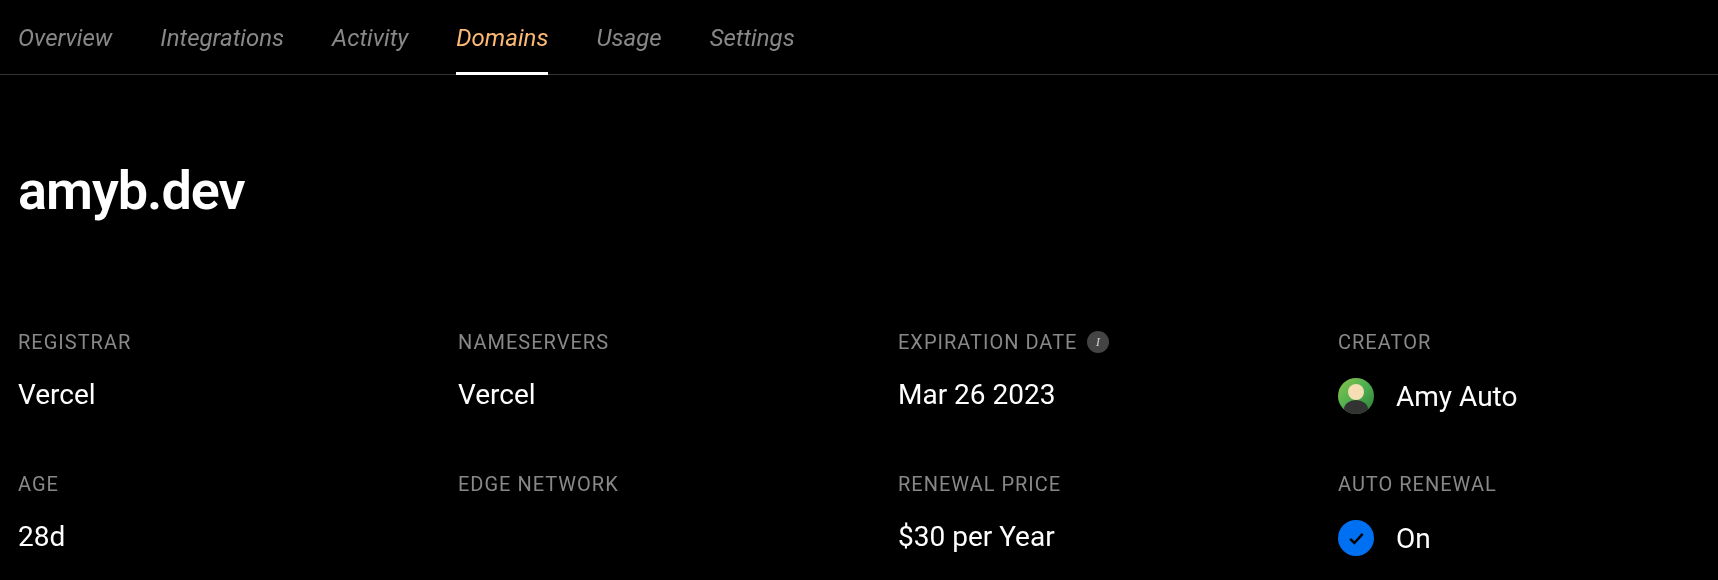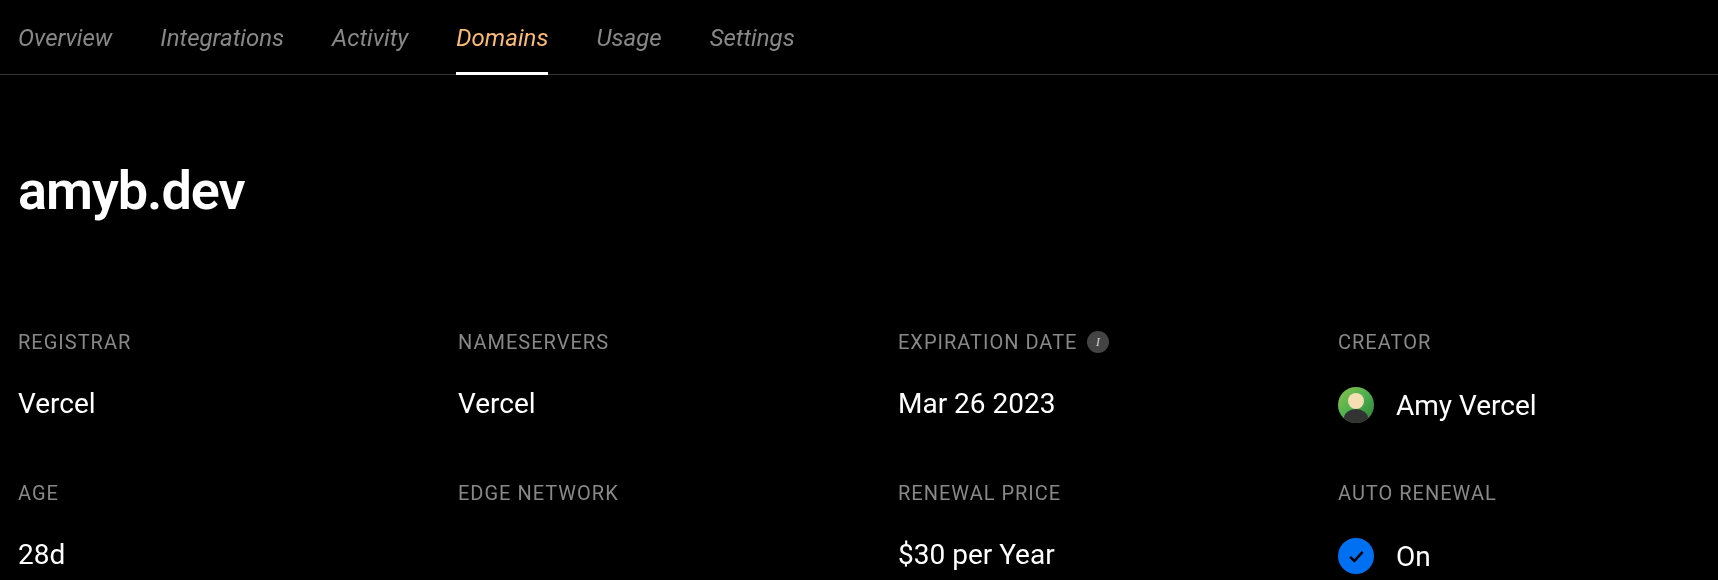--- a/index.html
+++ b/index.html
@@ -60,21 +60,21 @@
     
     .info-grid {
       display: grid;
       grid-template-columns: 440px 440px 440px 1fr;
       row-gap: 58px;
     }
     
     .info-item {
       display: flex;
       flex-direction: column;
-      gap: 33px;
+      gap: 24px;
     }
     
     .info-label {
       font-size: 20px;
       color: #888;
       letter-spacing: 1px;
       text-transform: uppercase;
       display: flex;
       align-items: center;
       gap: 10px;
@@ -185,21 +185,21 @@
         <span>Expiration Date</span>
         <span class="info-icon">i</span>
       </div>
       <div class="info-value">Mar 26 2023</div>
     </div>
 
     <div class="info-item">
       <div class="info-label">Creator</div>
       <div class="info-value">
         <span class="avatar"></span>
-        <span>Amy Vercel</span>
+        <span>Amy Auto</span>
       </div>
     </div>
 
     <div class="info-item">
       <div class="info-label">Age</div>
       <div class="info-value">28d</div>
     </div>
 
     <div class="info-item">
       <div class="info-label">Edge Network</div>

